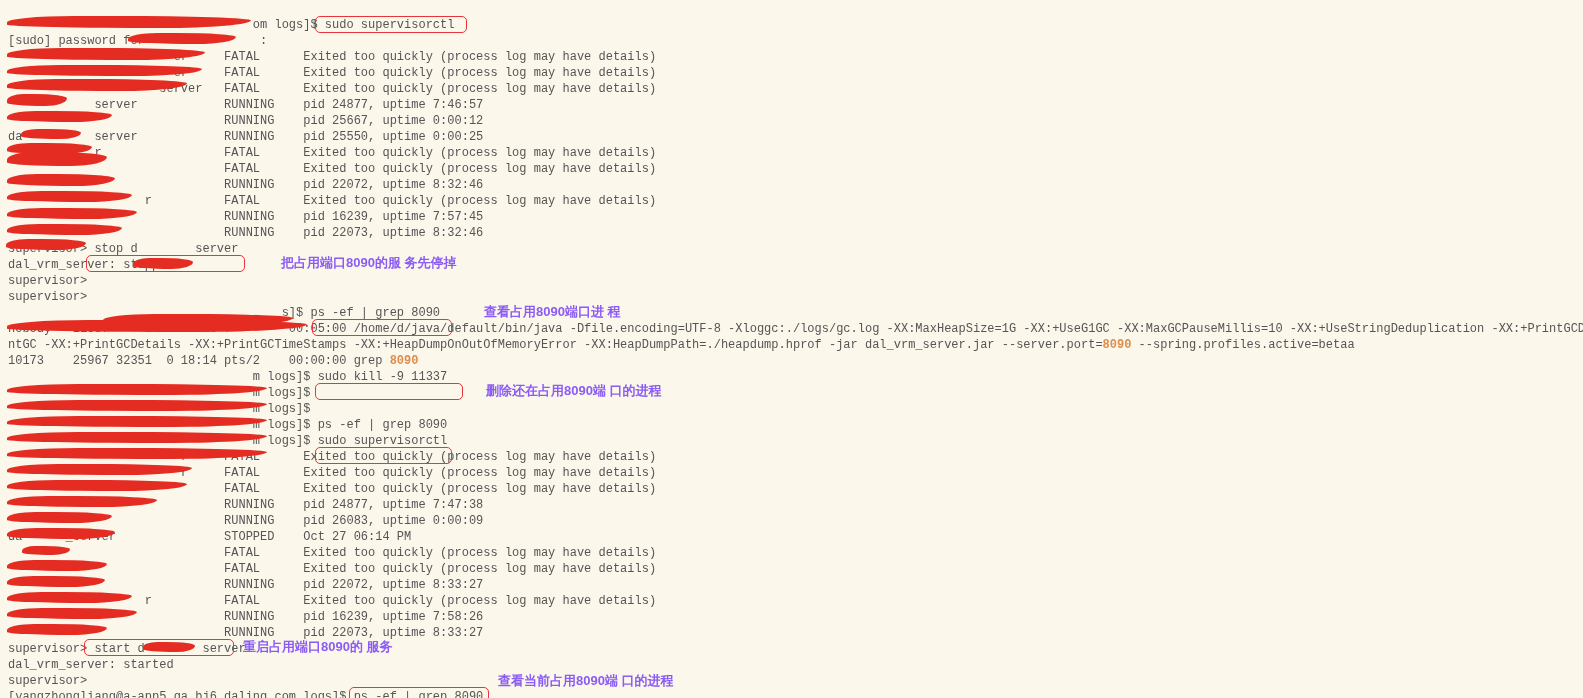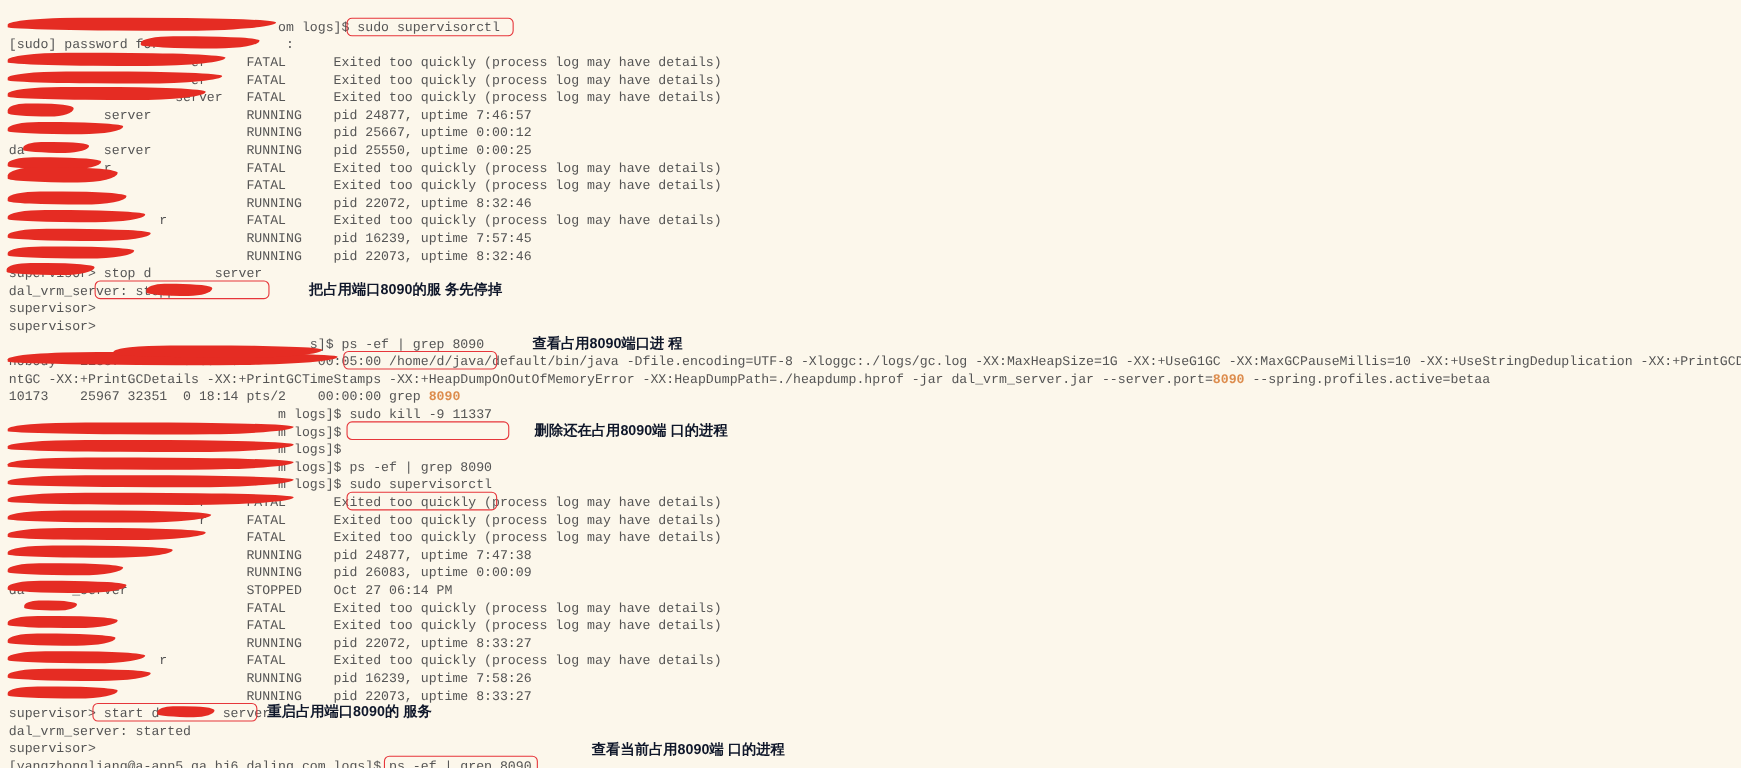--- a/index.html
+++ b/index.html
@@ -3,21 +3,21 @@
 <meta charset="utf-8">
 <style>
   html,body{margin:0;padding:0;background:#fcf7eb;color:#555;
     font-family:Menlo,Monaco,"Courier New",monospace;font-size:12px;
     line-height:16px;white-space:pre;}
   body{width:1583px;height:698px;overflow:hidden;position:relative;}
   #term{position:absolute;left:8px;top:1px;}
   .redact{position:absolute;background:#e52c23;border-radius:1px;z-index:5;}
   .redact.irregular{border-radius:30% 60% 40% 70% / 60% 40% 70% 30%;}
   .cmd-box{position:absolute;border:1.5px solid #e6363b;border-radius:5px;z-index:6;}
-  .anno{position:absolute;color:#0f172a;font-family:"Microsoft YaHei","PingFang SC",sans-serif;
+  .anno{position:absolute;color:#8b5cf6;font-family:"Microsoft YaHei","PingFang SC",sans-serif;
     font-size:13px;font-weight:700;line-height:17px;z-index:7;white-space:nowrap;}
   .hl{color:#dd8d4e;font-weight:700;}
 </style>
 </head>
 <body>
 
 
 
 <div id="term">                                  om logs]$ sudo supervisorctl
 [sudo] password for                :
@@ -77,21 +77,21 @@
 
 
 <div class="anno" style="left:281px;top:238px;">把占用端口8090的服
 务先停掉</div>
 <div class="anno" style="left:484px;top:287px;">查看占用8090端口进
 程</div>
 <div class="anno" style="left:486px;top:366px;">删除还在占用8090端
 口的进程</div>
 <div class="anno" style="left:243px;top:622px;text-align:right;">重启占用端口8090的
 服务</div>
-<div class="anno" style="left:498px;top:656px;margin-left:40px;">查看当前占用8090端
+<div class="anno" style="left:498px;top:656px;">查看当前占用8090端
 口的进程</div>
 
 
 <div class="redact irregular" style="left:7px;top:0px;width:244px;height:12px;"></div>
 <div class="redact irregular" style="left:128px;top:17px;width:108px;height:11px;"></div>
 <div class="redact irregular" style="left:7px;top:32px;width:198px;height:12px;"></div>
 <div class="redact irregular" style="left:7px;top:49px;width:195px;height:11px;"></div>
 <div class="redact irregular" style="left:7px;top:63px;width:180px;height:12px;"></div>
 <div class="redact irregular" style="left:7px;top:78px;width:60px;height:12px;"></div>
 <div class="redact irregular" style="left:7px;top:95px;width:105px;height:11px;"></div>

